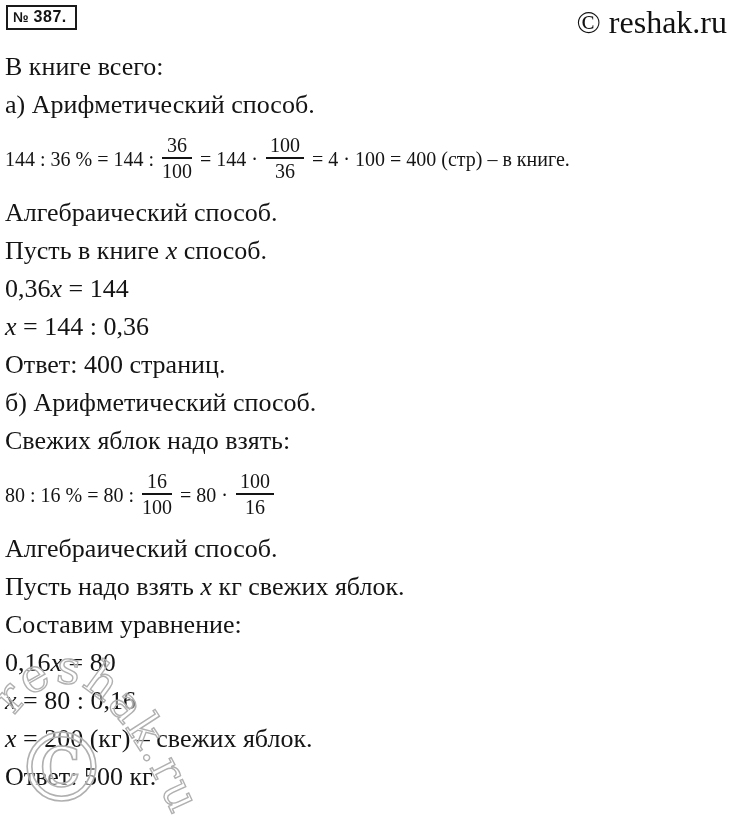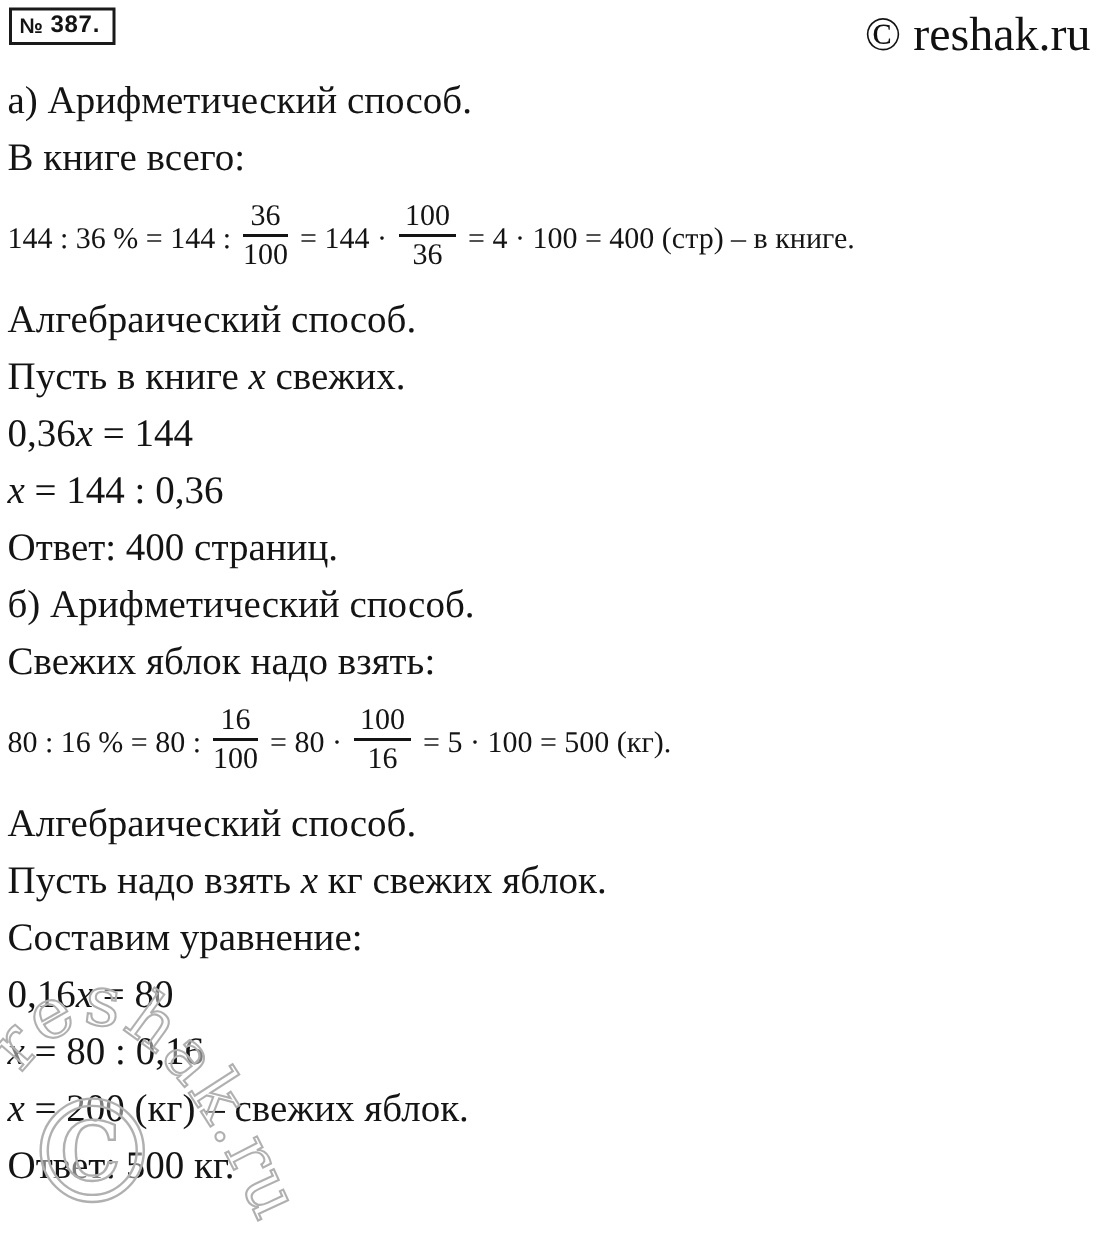--- a/index.html
+++ b/index.html
@@ -33,35 +33,35 @@
 <div class="page">
 
   <div class="header-row">
     <div class="num-box">
       <span class="num-sign">№</span>
       <span class="num-value">387.</span>
     </div>
     <div class="copyright">© reshak.ru</div>
   </div>
 
+  <p class="line">В книге всего:</p>
   <p class="line">а) Арифметический способ.</p>
-  <p class="line">В книге всего:</p>
 
   <div class="eq-line"><span>144 : 36 % = 144 :</span><span class="frac"><span class="fnum">36</span><span class="fden">100</span></span><span>= 144 ·</span><span class="frac"><span class="fnum">100</span><span class="fden">36</span></span><span>= 4 · 100 = 400 (стр) – в книге.</span></div>
 
   <p class="line">Алгебраический способ.</p>
-  <p class="line"><span>Пусть в книге </span><span class="var">x</span><span> свежих.</span></p>
+  <p class="line"><span>Пусть в книге </span><span class="var">x</span><span> способ.</span></p>
   <p class="line"><span>0,36</span><span class="var">x</span><span> = 144</span></p>
   <p class="line"><span class="var">x</span><span> = 144 : 0,36</span></p>
   <p class="line">Ответ: 400 страниц.</p>
 
   <p class="line">б) Арифметический способ.</p>
   <p class="line">Свежих яблок надо взять:</p>
 
-  <div class="eq-line"><span>80 : 16 % = 80 :</span><span class="frac"><span class="fnum">16</span><span class="fden">100</span></span><span>= 80 ·</span><span class="frac"><span class="fnum">100</span><span class="fden">16</span></span><span>= 5 · 100 = 500 (кг).</span></div>
+  <div class="eq-line"><span>80 : 16 % = 80 :</span><span class="frac"><span class="fnum">16</span><span class="fden">100</span></span><span>= 80 ·</span><span class="frac"><span class="fnum">100</span><span class="fden">16</span></span></div>
 
   <p class="line">Алгебраический способ.</p>
   <p class="line"><span>Пусть надо взять </span><span class="var">x</span><span> кг свежих яблок.</span></p>
   <p class="line">Составим уравнение:</p>
   <p class="line"><span>0,16</span><span class="var">x</span><span> = 80</span></p>
   <p class="line"><span class="var">x</span><span> = 80 : 0,16</span></p>
   <p class="line"><span class="var">x</span><span> = 200 (кг) – свежих яблок.</span></p>
   <p class="line">Ответ: 500 кг.</p>
 
 </div>

